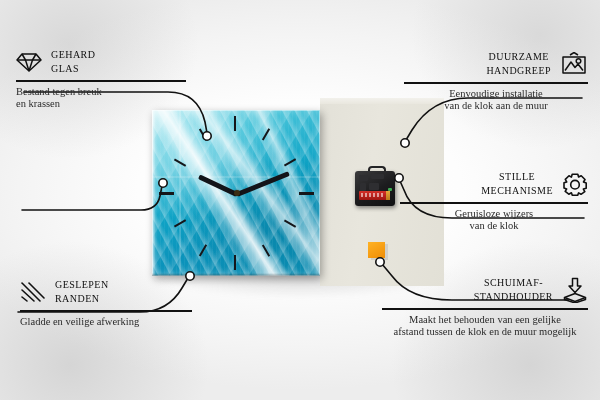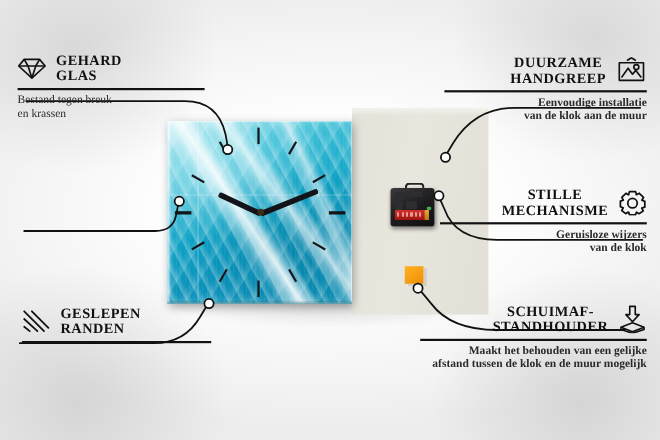--- a/index.html
+++ b/index.html
@@ -111,31 +111,31 @@
   
   #wires{position:absolute;left:0;top:0;width:600px;height:400px;pointer-events:none;}
 
   
   .feature{position:absolute;}
   .frow{display:flex;align-items:center;gap:9px;}
   .feature.left .frow{justify-content:flex-start;}
   .feature.right .frow{justify-content:flex-end;}
   .ftitle{
     font-family:"Liberation Serif", serif;
-    font-weight:700;font-size:13px;line-height:14px;
+    font-weight:400;font-size:10px;line-height:14px;
     letter-spacing:.45px;color:#101010;text-transform:uppercase;
     white-space:pre-line;
   }
   .feature.right .ftitle{text-align:center;}
   .rule{height:1.6px;background:#111;margin:4px 0 4px 0;}
   .fdesc{
     font-family:"Liberation Serif", serif;
     font-size:10.5px;line-height:12.4px;color:#2a2a2a;white-space:pre-line;
   }
-  .feature.right .fdesc{text-align:right;font-weight:bold;}
+  .feature.right .fdesc{text-align:center;}
   .ico{flex:0 0 auto;display:flex;align-items:center;justify-content:center;}
   .hdbox{
     width:24px;height:22px;border:1.6px solid #111;border-radius:3px;
     display:flex;flex-direction:column;align-items:center;justify-content:center;
     line-height:1;
   }
   .hd-ultra{font-family:"Liberation Sans",sans-serif;font-size:4.6px;font-weight:700;letter-spacing:.2px;color:#111;}
   .hd-hd{font-family:"Liberation Sans",sans-serif;font-size:10px;font-weight:700;letter-spacing:.2px;color:#111;margin-top:.5px;}
 </style>
 </head>
@@ -256,20 +256,21 @@
             <line x1="9" y1="2" x2="24" y2="17"></line>
             <line x1="2" y1="9" x2="14" y2="20"></line>
             <line x1="2" y1="16" x2="7" y2="20"></line>
           </g>
         </svg>
       </span>
       <span class="ftitle">GESLEPEN
 RANDEN</span>
     </div>
     <div class="rule" style="width:172px;"></div>
+    <div class="fdesc">Gladde en veilige afwerking</div>
   </div>
 
   <div class="feature right" style="left:404px;top:50px;width:184px;">
     <div class="frow">
       <span class="ftitle">DUURZAME
 HANDGREEP</span>
       <span class="ico">
         <svg width="28" height="24" viewBox="0 0 28 24">
           <g fill="none" stroke="#111" stroke-width="1.5" stroke-linejoin="round">
             <path d="M10,3 L14,0.5 L18,3"></path>

